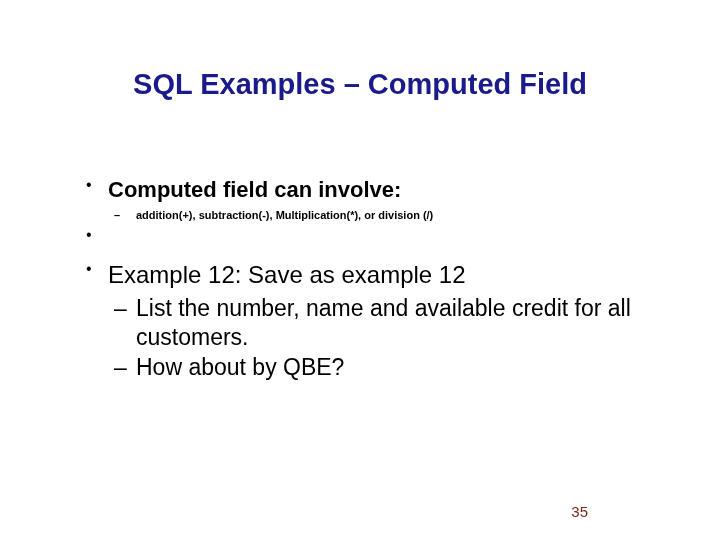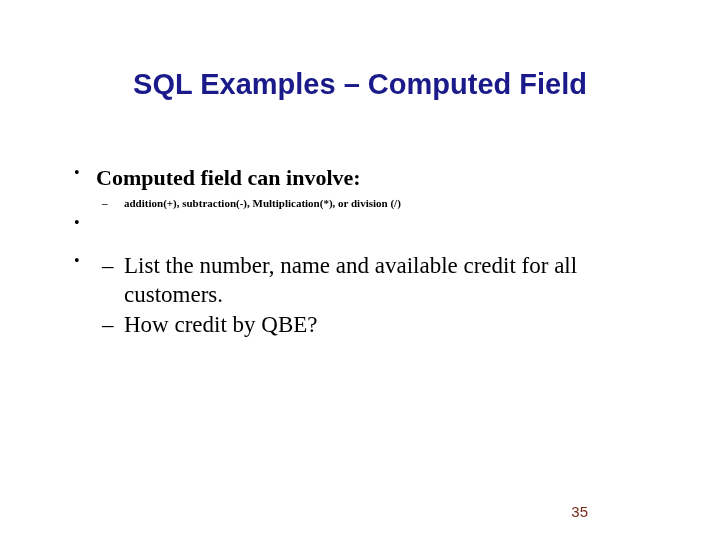--- a/index.html
+++ b/index.html
@@ -29,24 +29,23 @@
     font-weight: bold;
     color: #1a1a8a;
   }
   .body {
     position: absolute;
     top: 160px;
     left: 68px;
     width: 600px;
   }
   ul.level1 {
-    margin: 4px;
+    margin: 16px;
     padding: 0;
     list-style: none;
-    font-family: Liberation Serif, serif;
   }
   ul.level1 > li {
     position: relative;
     padding-left: 24px;
     margin-bottom: 4px;
   }
   ul.level1 > li::before {
     content: "•";
     position: absolute;
     left: 2px;
@@ -114,23 +113,24 @@
         <ul class="level2">
           <li class="small-sub">addition(+), subtraction(-), Multiplication(*), or division (/)</li>
         </ul>
       </li>
 
       <li style="padding:0;margin:0;">
           <div class="gap"></div>
         </li>
 
       <li>
+        <span class="normal-line">Example 12: Save as example 12</span>
         <ul class="level2">
           <li class="big-sub">List the number, name and available credit for all customers.</li>
-          <li class="big-sub">How credit by QBE?</li>
+          <li class="big-sub">How about by QBE?</li>
         </ul>
       </li>
 
     </ul>
   </div>
 
   <div class="pagenum">35</div>
 </div>
 
 </body></html>

